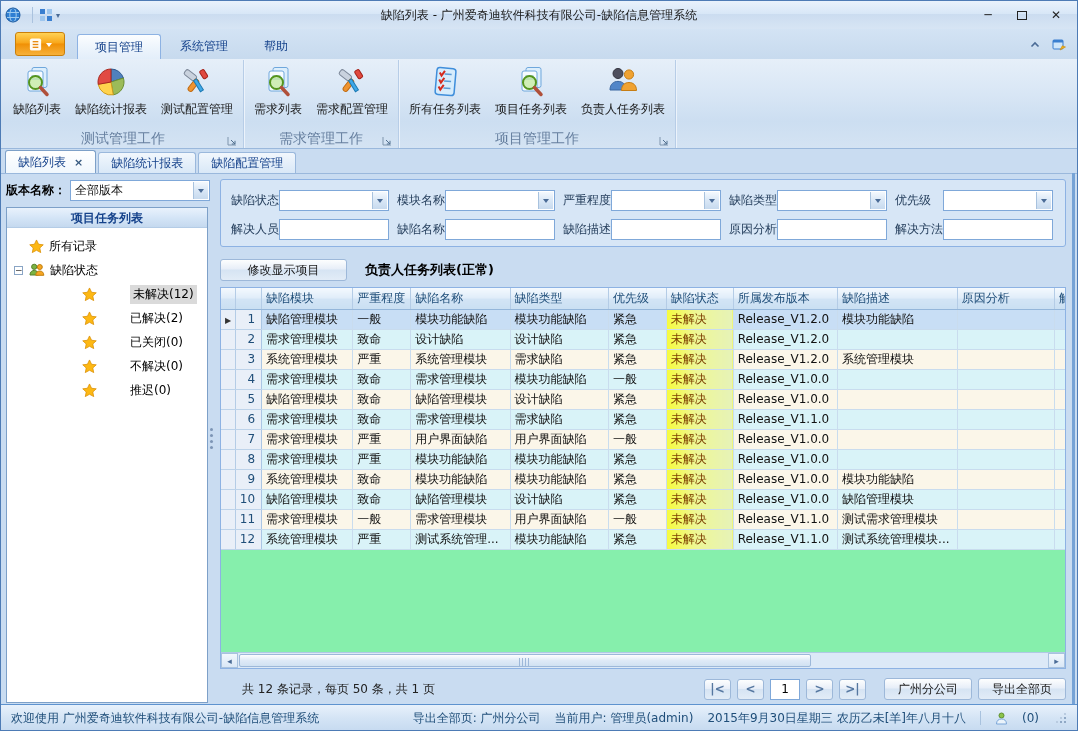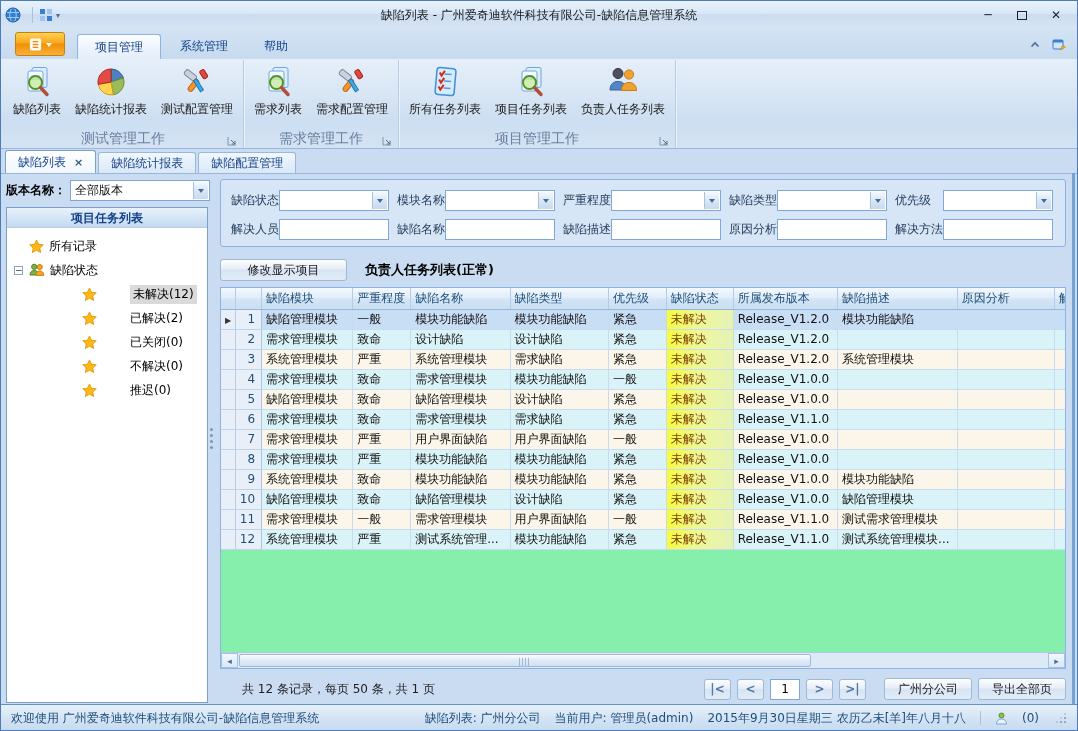--- a/index.html
+++ b/index.html
@@ -737,21 +737,21 @@
         <button class="btn pbtn">&gt;|</button>
         <button class="btn w88 exp1">广州分公司</button>
         <button class="btn w88">导出全部页</button>
       </div>
     </div>
   </div>
 
   <div class="statusbar">
     <span>欢迎使用 广州爱奇迪软件科技有限公司-缺陷信息管理系统</span>
     <div class="status-right">
-      <span>缺陷列表: 广州分公司</span>
+      <span>导出全部页: 广州分公司</span>
       <span>当前用户: 管理员(admin)</span>
       <span>2015年9月30日星期三 农历乙未[羊]年八月十八</span>
       <span class="status-sep"></span>
       <span style="display:flex;">
         <svg width="13" height="13" viewBox="0 0 13 13">
             <circle cx="6.5" cy="3.5" r="2.5" fill="#8bc34a" stroke="#5e8f2e"></circle>
             <path d="M1.5 12c0-3.5 2.2-5 5-5s5 1.5 5 5z" fill="#eaf3fb" stroke="#7aa6d8"></path>
           </svg>
       </span>
       <span>(0)</span>

